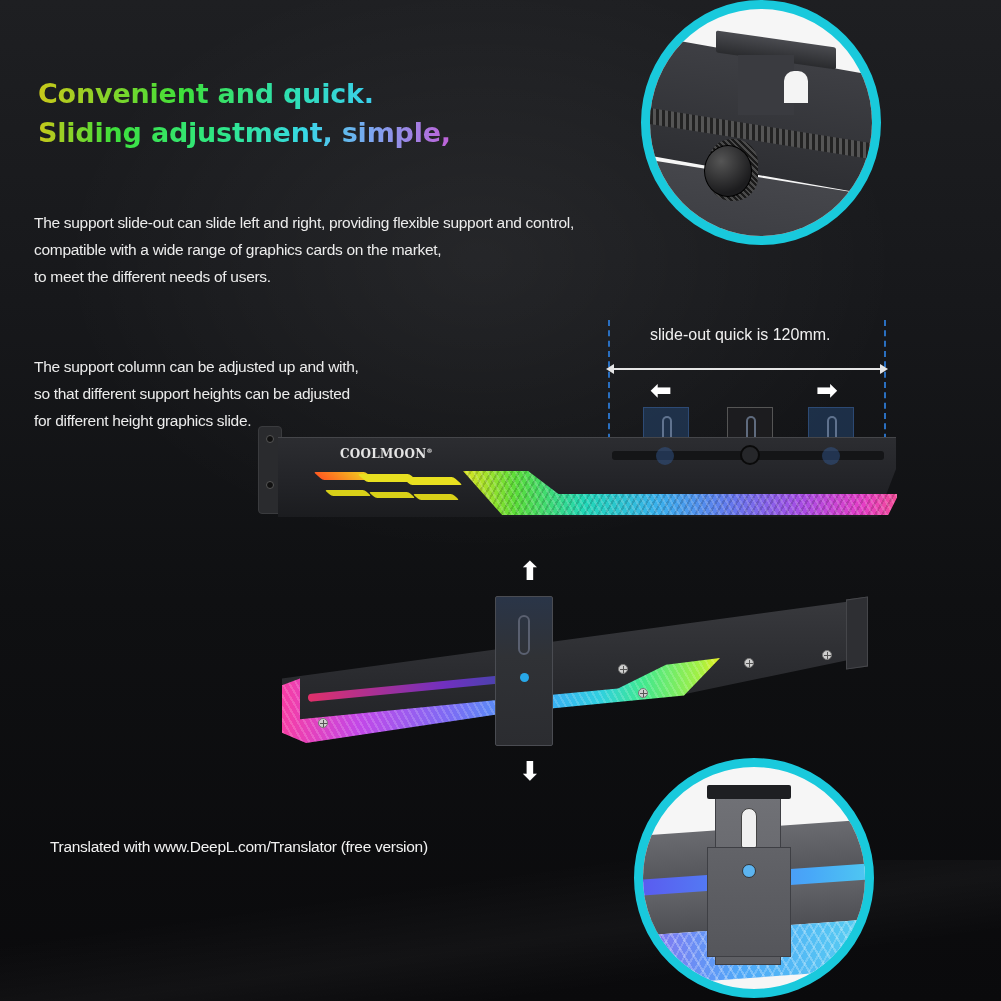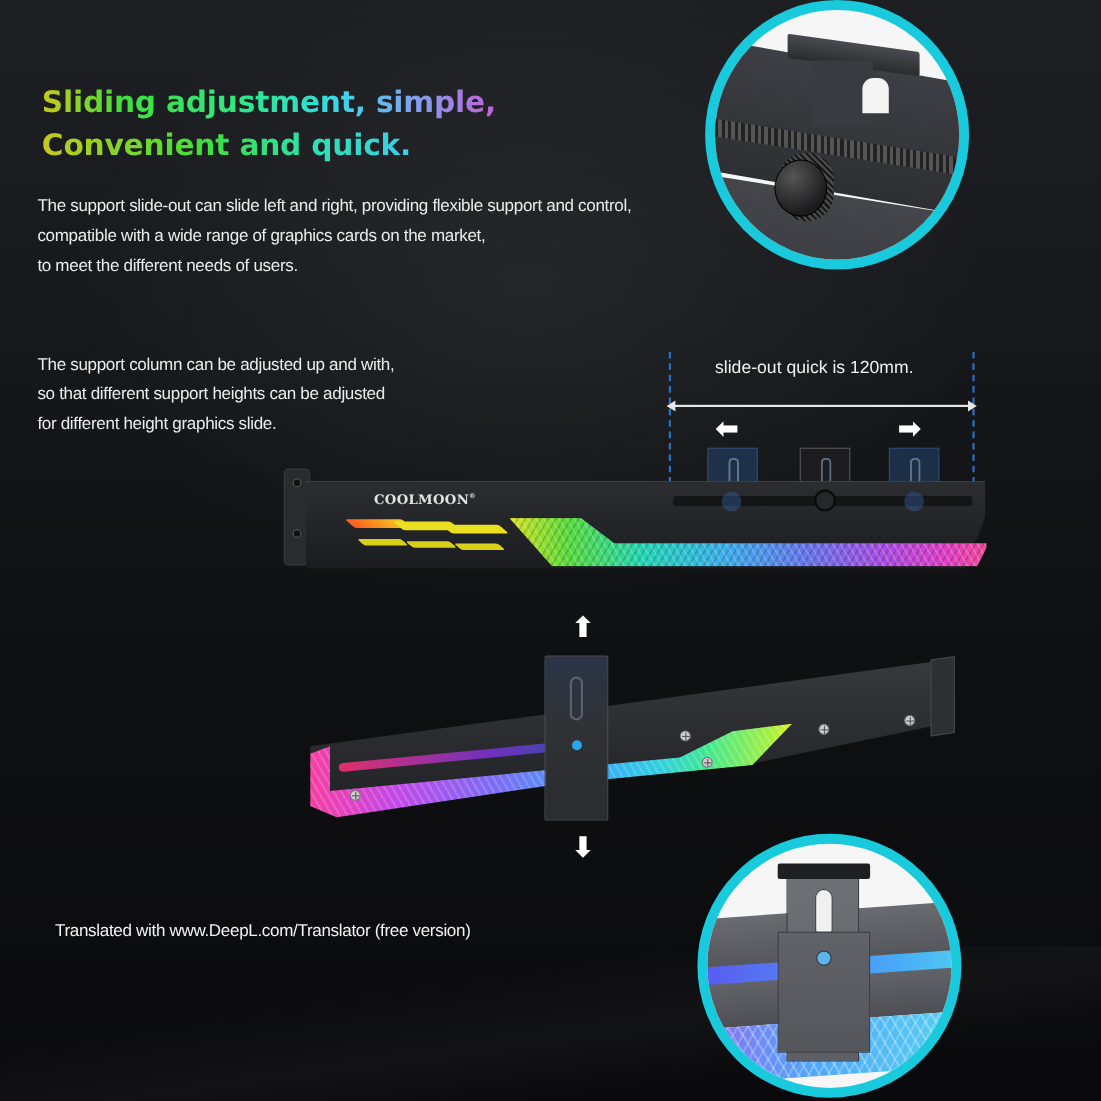--- a/index.html
+++ b/index.html
@@ -21,21 +21,21 @@
   .headline .line { display: block; }
   .grad1 {
     background: linear-gradient(90deg, #c8c81a 0%, #3fe03a 18%, #2ee88a 45%, #38d8e8 65%, #7aa8f0 80%, #c060d8 100%);
     -webkit-background-clip: text; background-clip: text; color: transparent;
   }
   .grad2 {
     background: linear-gradient(90deg, #c8c81a 0%, #3ee03a 35%, #2ee0b0 60%, #3ad0ea 80%, #60b0f0 100%);
     -webkit-background-clip: text; background-clip: text; color: transparent;
   }
 
-  .para { position: absolute; color: #ececec; font-size: 15.5px; line-height: 27px; letter-spacing: -0.3px; font-family: "Liberation Sans", sans-serif; }
+  .para { position: absolute; color: #ececec; font-size: 15.5px; line-height: 27px; letter-spacing: -0.3px; font-family: "Liberation Sans", sans-serif; margin-top: 35px; }
   .para .line { display: block; white-space: nowrap; }
   .p1 { left: 34px; top: 174px; }
   .p2 { left: 34px; top: 318px; }
   .credit { position: absolute; left: 50px; top: 838px; color: #f2f2f2; font-size: 15.5px; letter-spacing: -0.3px; font-family: Liberation Sans, sans-serif; white-space: nowrap; }
 
   
   .callout {
     position: absolute; border-radius: 50%; border: 9px solid #19c9dc; overflow: hidden;
     background: #f6f6f6;
   }
@@ -140,22 +140,22 @@
   .c2-front { position: absolute; left: 64px; top: 80px; width: 84px; height: 110px; background: linear-gradient(180deg, #626368, #55565b); border: 1px solid #3e3f44; }
   .c2-front .hole { position: absolute; left: 34px; top: 16px; width: 14px; height: 14px; border-radius: 50%; background: #5cb4f0; border: 1px solid #333; }
 </style>
 </head>
 <body>
 
 <div class="canvas">
   <div class="floor-sheen"></div>
 
   <h1 class="headline">
+    <span class="line grad2">Convenient and quick.</span>
     <span class="line grad1">Sliding adjustment, simple,</span>
-    <span class="line grad2">Convenient and quick.</span>
   </h1>
 
   <div class="para p1">
     <span class="line">The support slide-out can slide left and right, providing flexible support and control,</span>
     <span class="line">compatible with a wide range of graphics cards on the market,</span>
     <span class="line">to meet the different needs of users.</span>
   </div>
 
   <div class="para p2">
     <span class="line">The support column can be adjusted up and with,</span>

